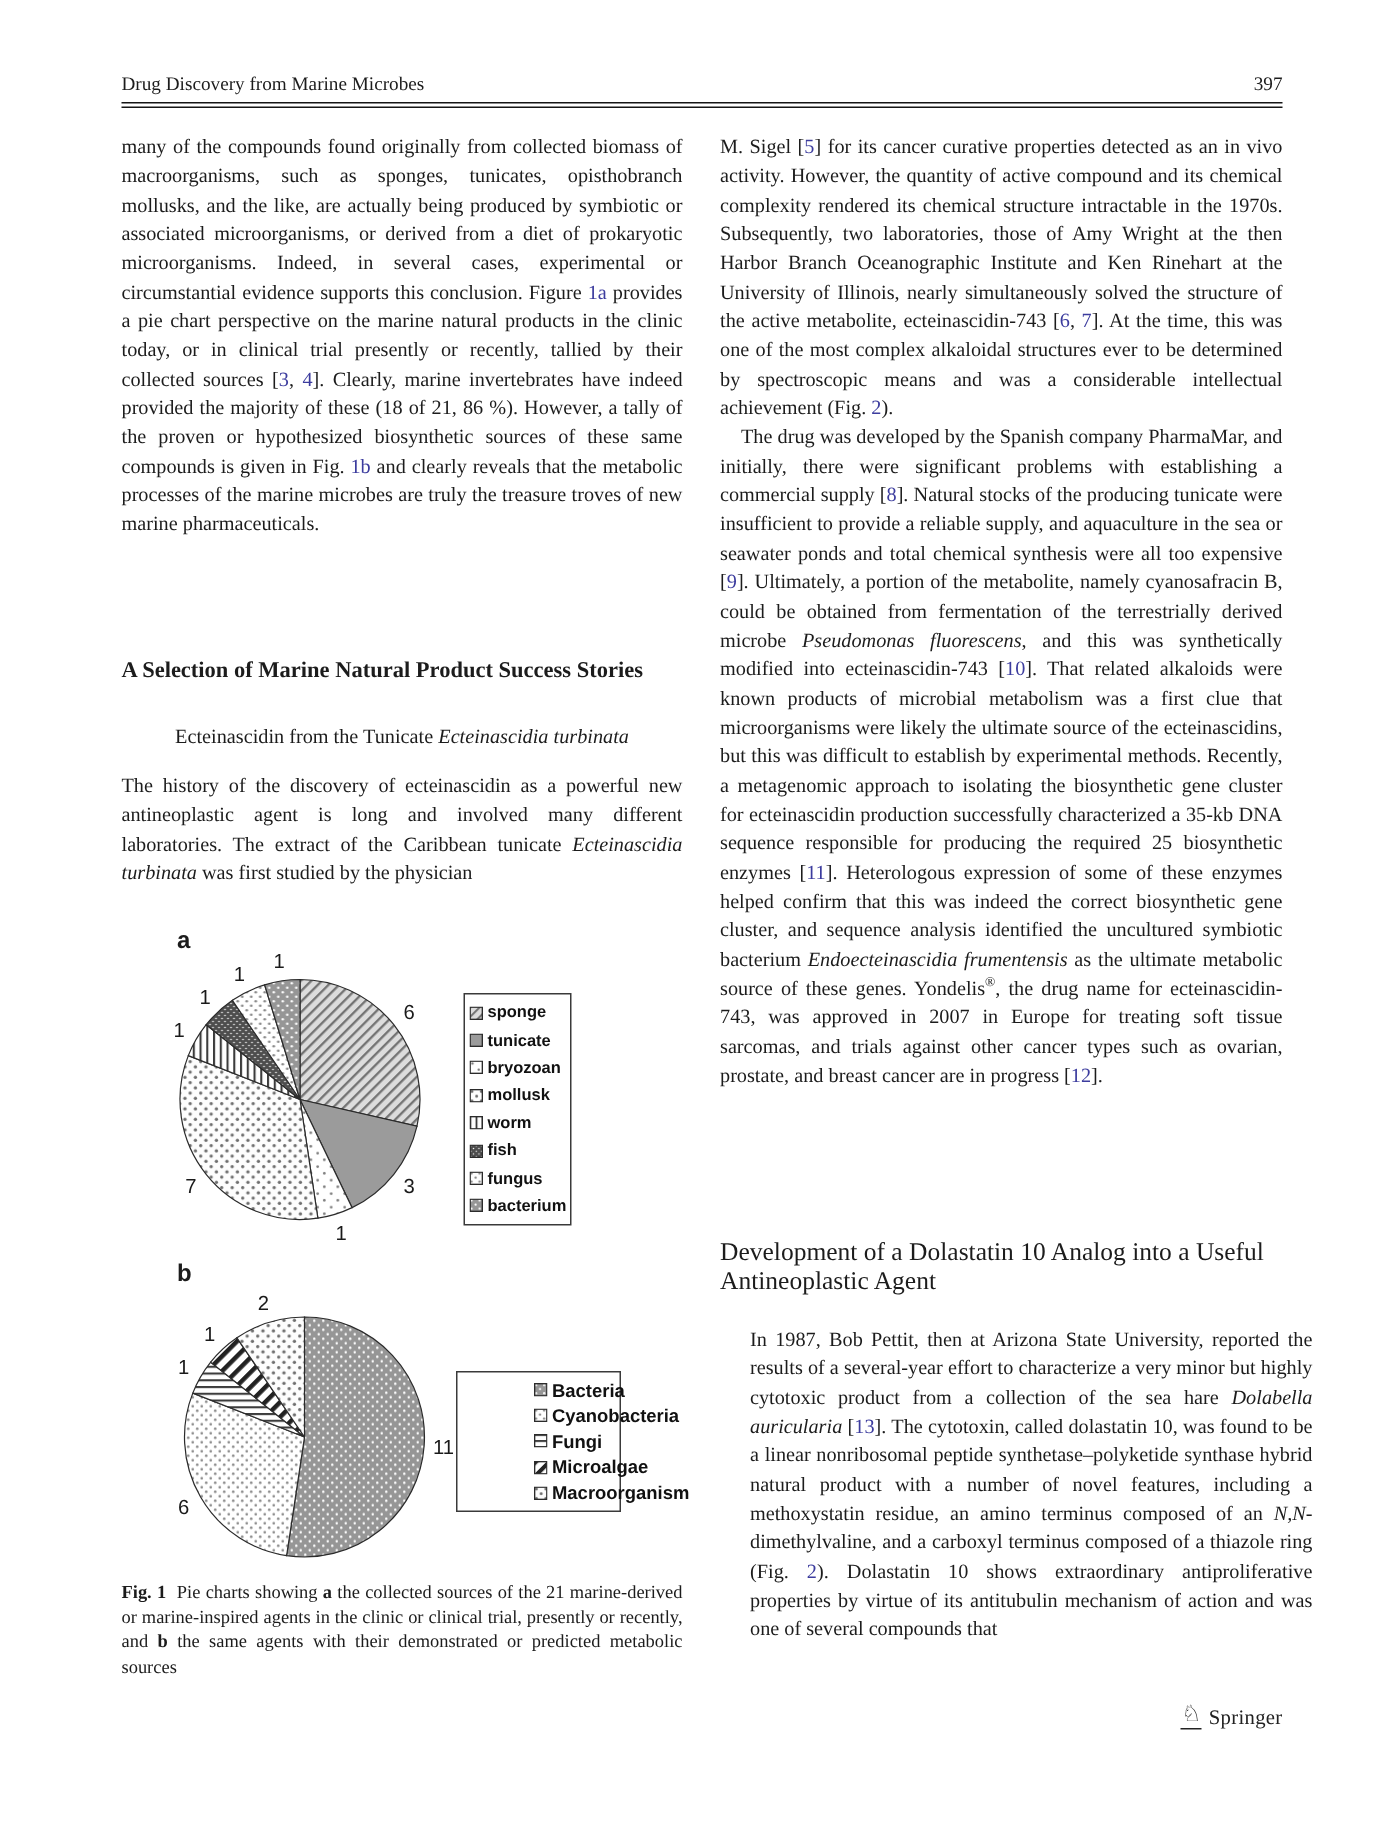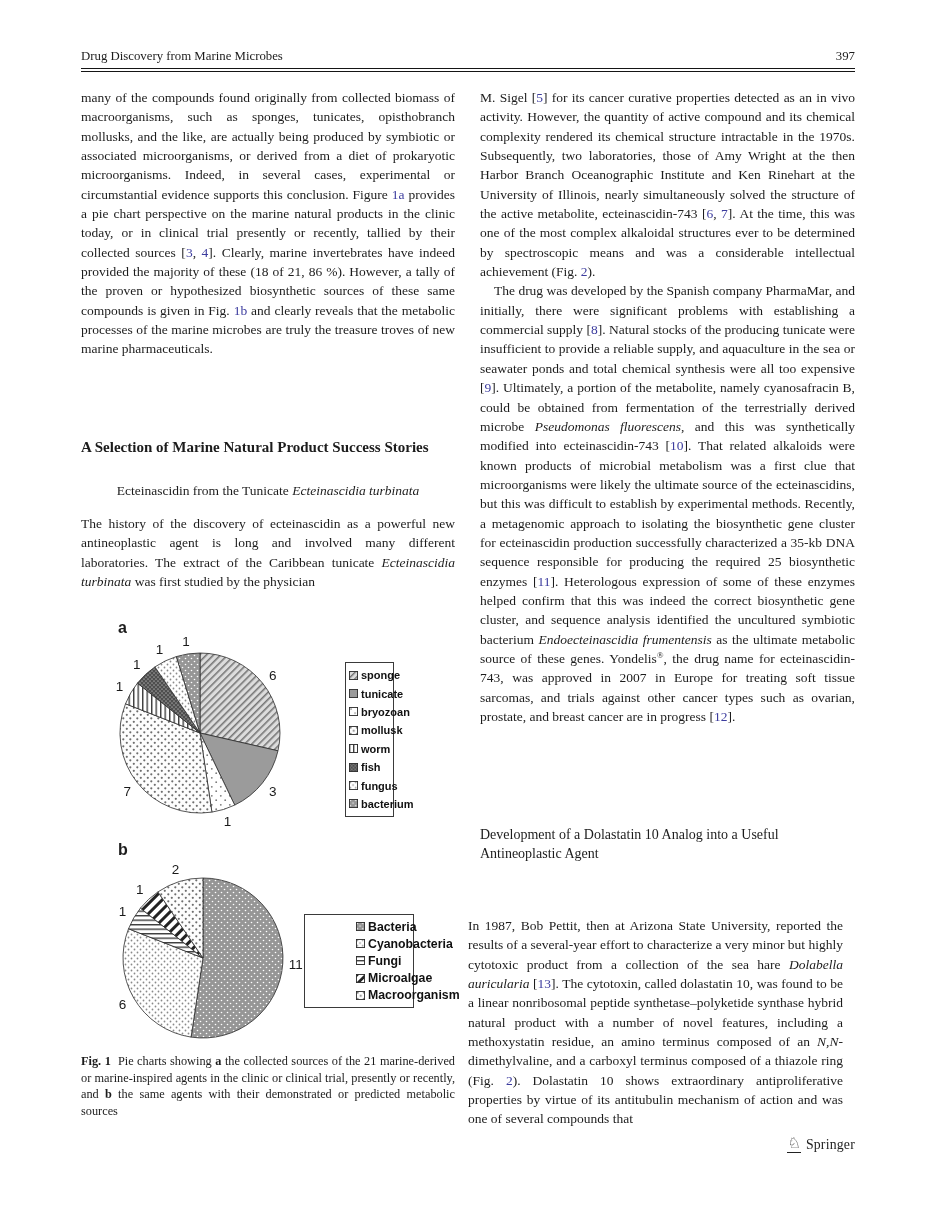--- a/index.html
+++ b/index.html
@@ -14,38 +14,38 @@
   .body-block{position:absolute;width:374px;font-size:13.5px;line-height:19.35px;
        text-align:justify;}
   p{margin:0;}
   #para-l1{left:81px;top:88px;}
   .h1{position:absolute;left:81px;top:439px;width:374px;font-weight:bold;font-size:15px;}
   .h2{position:absolute;left:81px;top:483px;width:374px;font-size:13.5px;text-align:center;}
   #para-l2{left:81px;top:514px;}
 
   #col-right{left:480px;top:88px;width:375px;}
   #para-r2{text-indent:14px;}
-  .h2r{position:absolute;left:480px;top:825px;width:375px;font-size:14px;
+  .h2r{position:absolute;left:480px;top:825px;width:375px;font-size:17px;
        line-height:19.4px;text-align:left;}
-  #para-r3{left:468px;top:883px;width:375px;margin-top:33px;}
+  #para-r3{left:500px;top:883px;width:375px;}
 
   .panel-label{position:absolute;font-family:"Liberation Sans",sans-serif;
        font-weight:bold;font-size:16px;line-height:1;}
   #pa-label{left:118px;top:620px;}
   #pb-label{left:118px;top:842px;}
 
   svg.pie{position:absolute;overflow:visible;}
   #pie-a{left:97px;top:636px;}
   #pie-b{left:100px;top:861px;}
   .pie-label{font-family:"Liberation Sans",sans-serif;font-size:13.5px;fill:#1a1a1a;}
 
   .legend{position:absolute;border:1.5px solid #3a3a3a;background:#fff;
        padding:3px 3px;box-sizing:border-box;
        font-family:"Liberation Sans",sans-serif;font-weight:bold;color:#111;}
-  #legend-a{left:309px;top:662px;width:49px;font-size:11px;margin-left:36px;}
+  #legend-a{left:309px;top:662px;width:72px;font-size:11px;}
   #legend-b{left:304px;top:914px;width:110px;font-size:12.3px;}
   .lg-row{display:flex;align-items:center;gap:3px;white-space:nowrap;}
   #legend-a .lg-row{height:18.4px;}
   #legend-b .lg-row{height:17.2px;padding-left:48px;}
   .sw{width:9px;height:9px;flex:0 0 9px;}
 
   .caption{position:absolute;left:81px;top:1053px;width:374px;font-size:12.3px;
        line-height:16.6px;text-align:justify;}
 
   .it{font-style:italic;}

